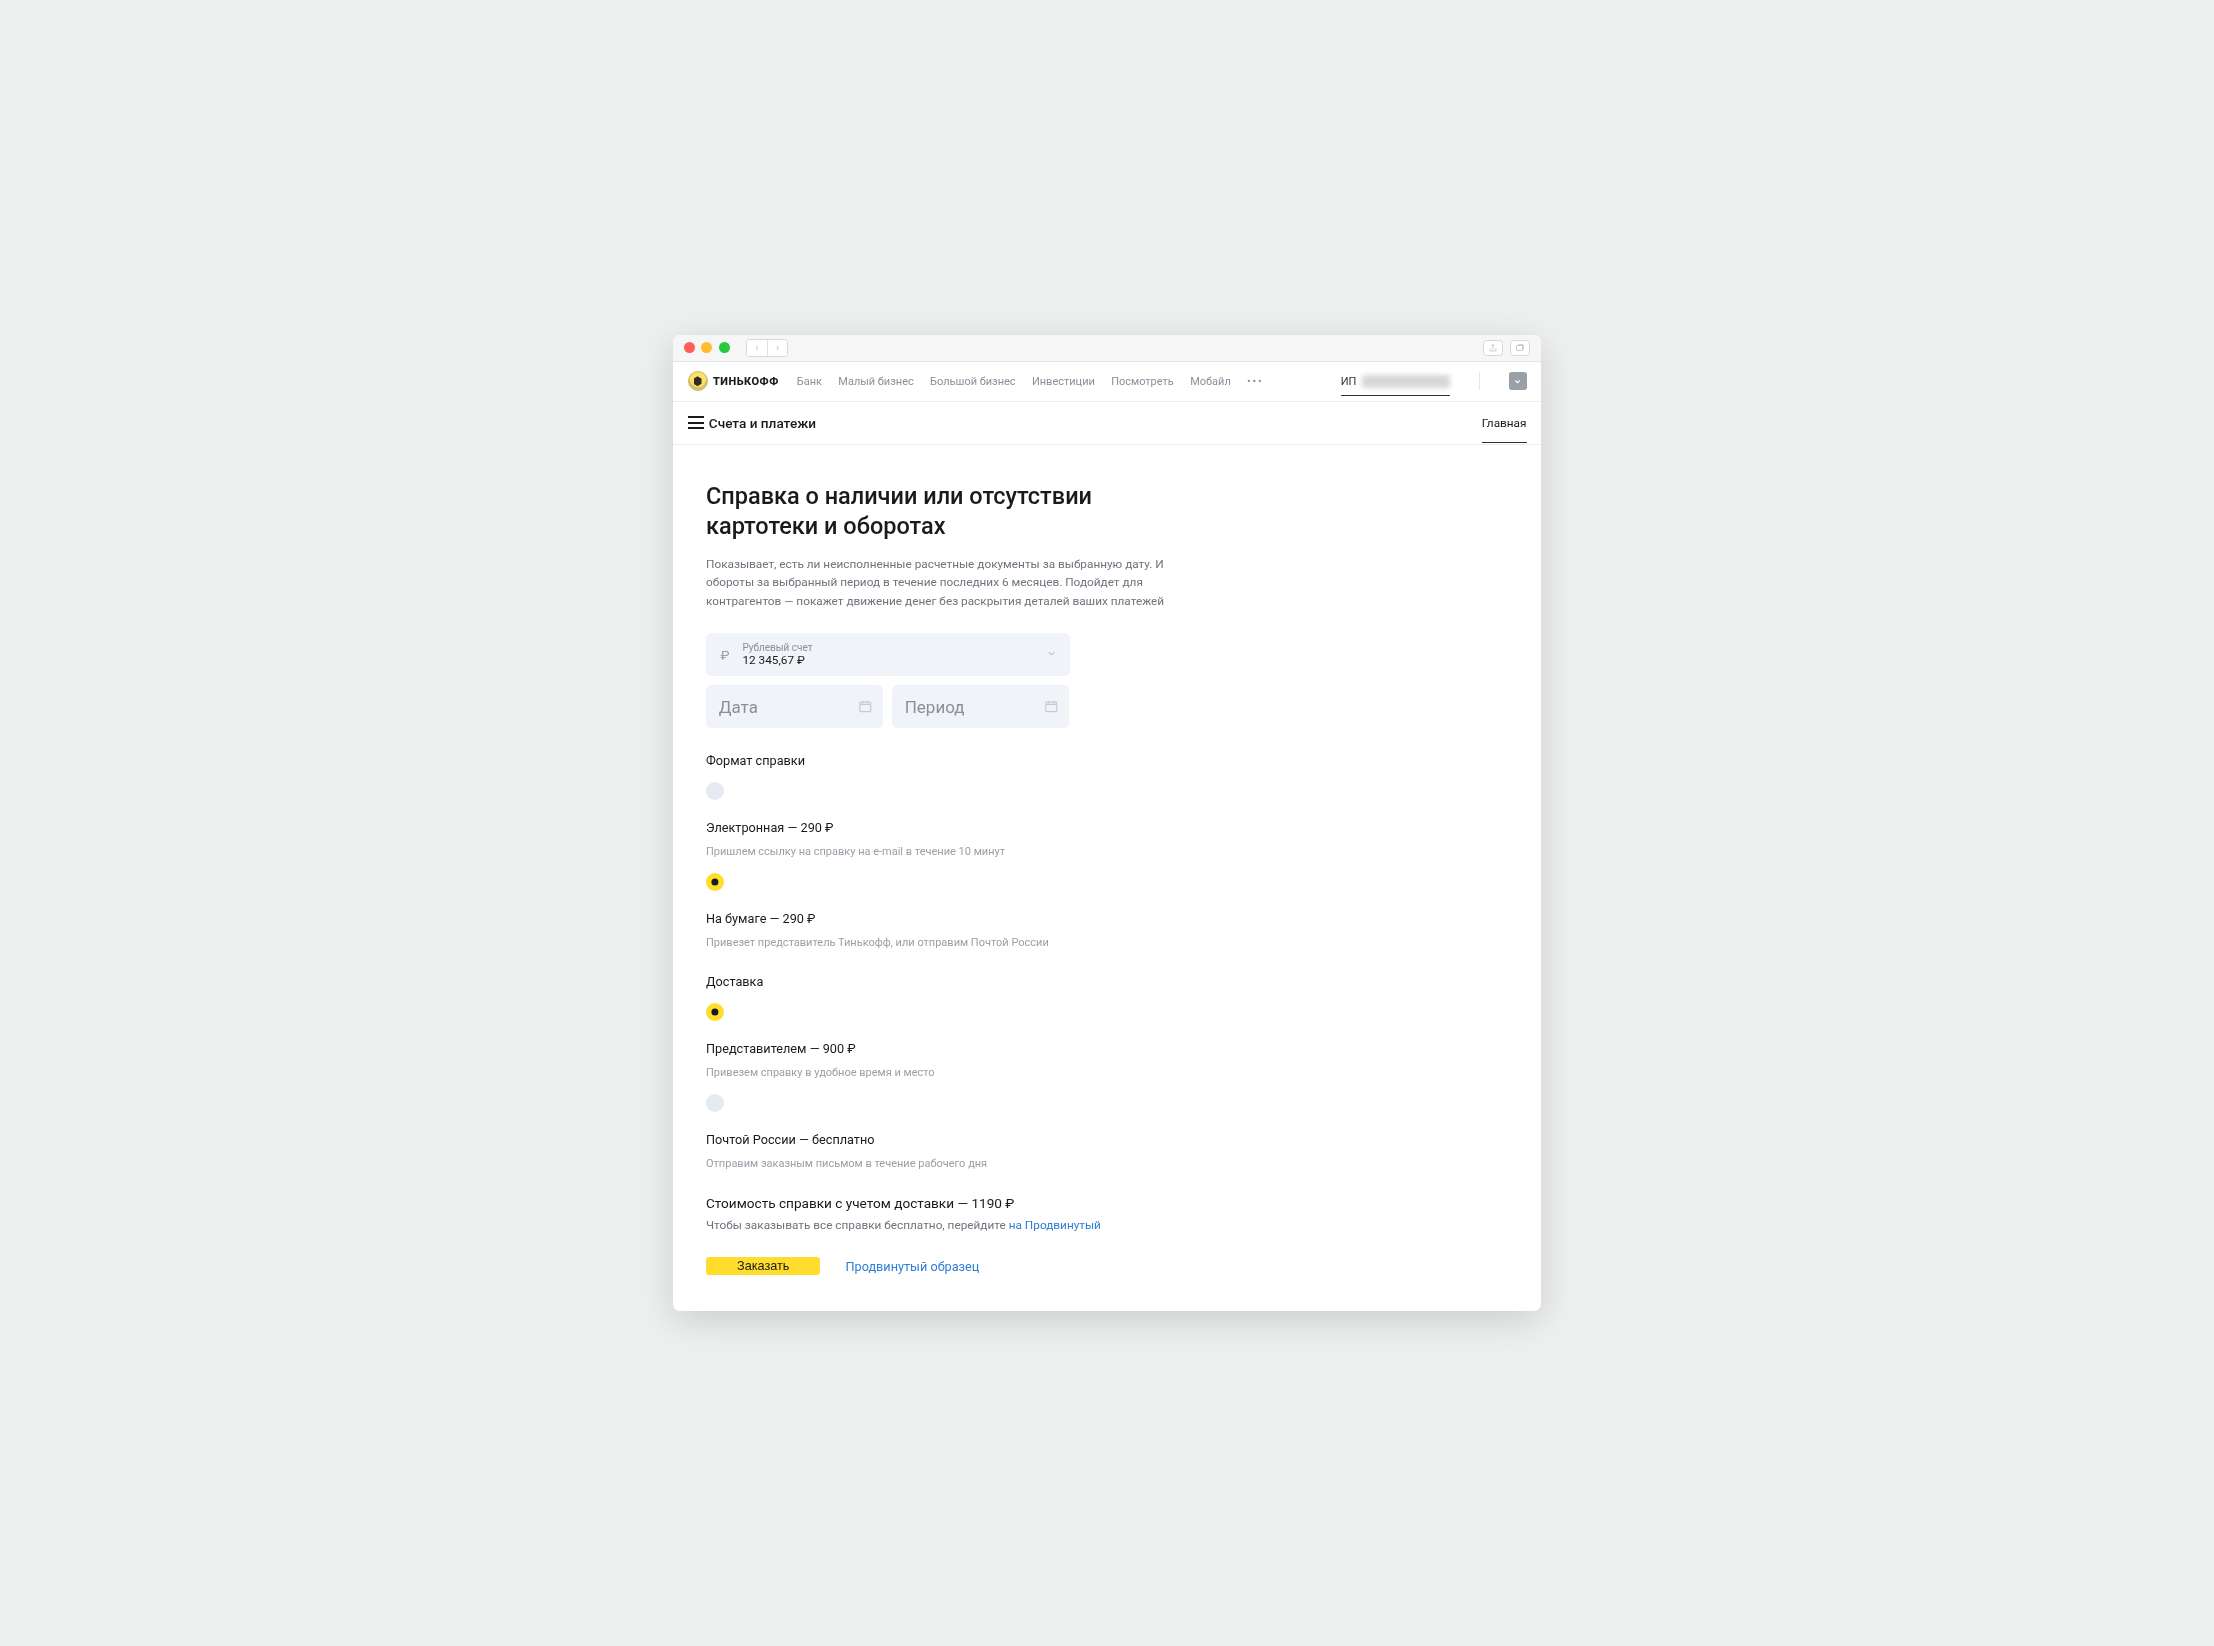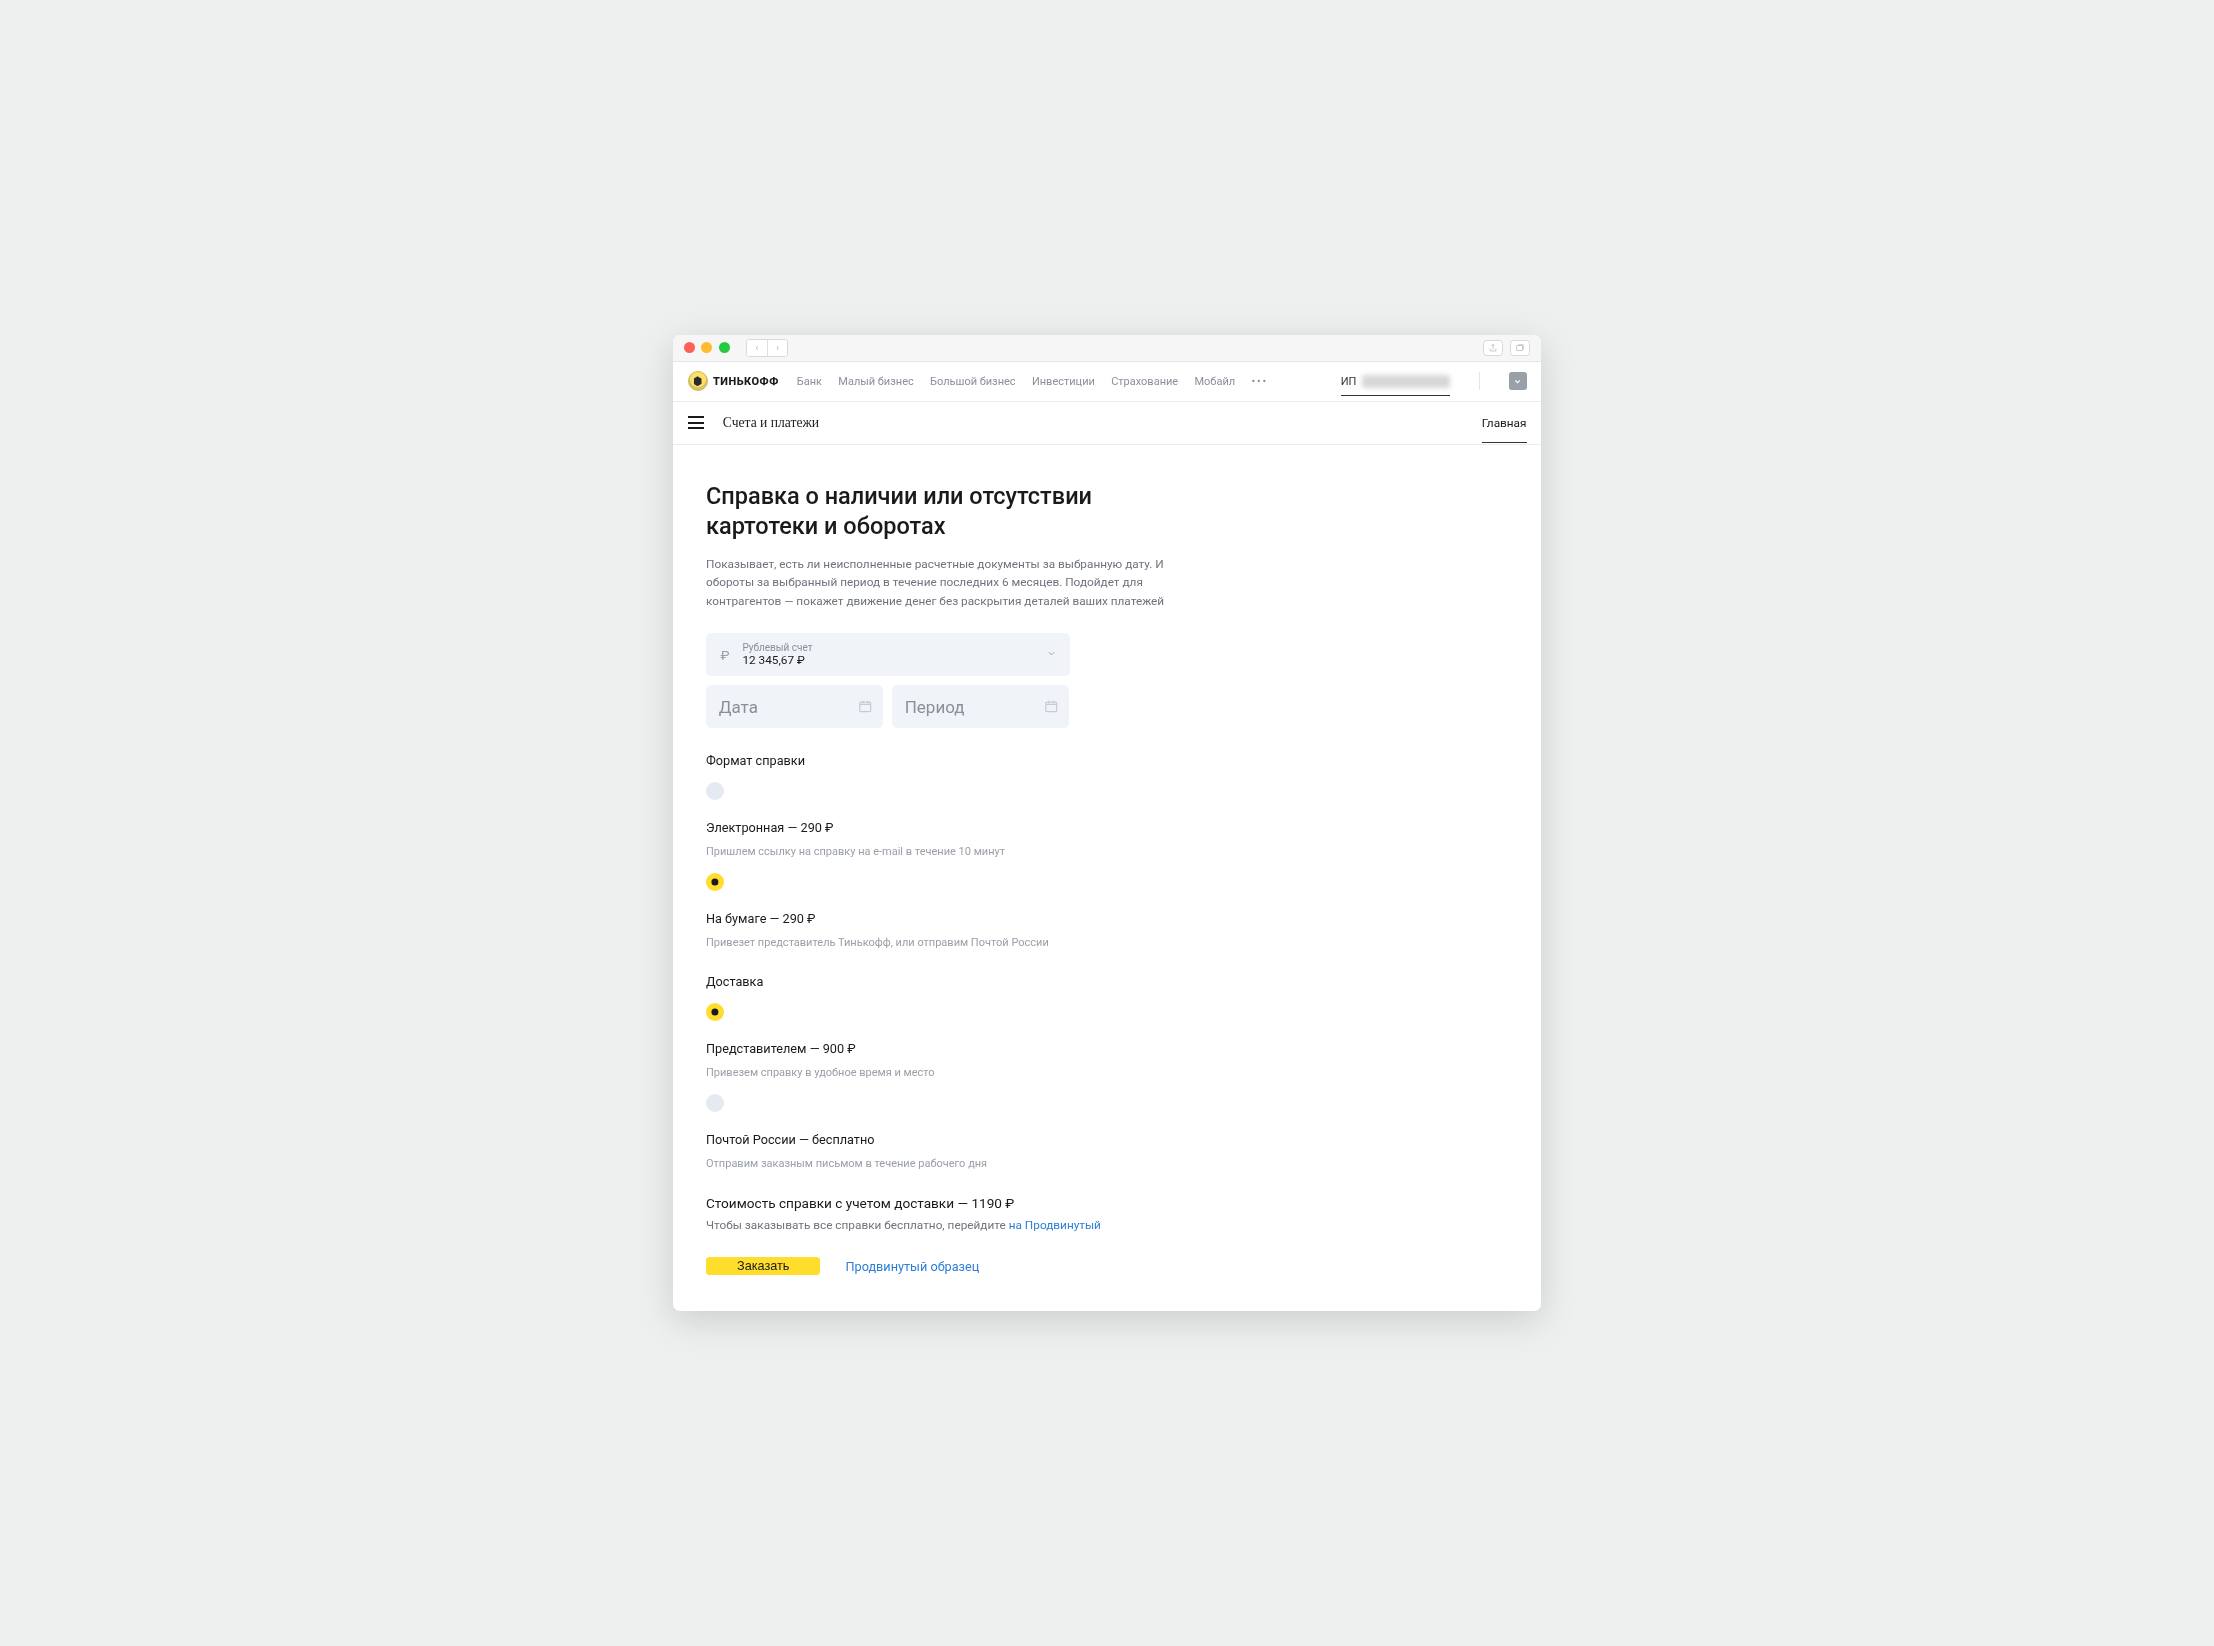--- a/index.html
+++ b/index.html
@@ -72,21 +72,21 @@
   .gn-divider { width:0.9px; height:18px; background:#e5e5e5; margin-left:11px;}
   
   .subheader {
     height: 43px;
     display:flex;
     align-items:center;
     padding: 0 14.5px;
     border-bottom: 0.9px solid #ececec;
     justify-content:space-between;
   }
-  .sh-left { display:flex; align-items:center; gap:19px;font-family:Liberation Serif, serif; }
+  .sh-left { display:flex; align-items:center; gap:5px; }
   .hamburger { width:16.3px; height:12.7px; display:flex; flex-direction:column; justify-content:space-between; cursor:pointer;}
   .hamburger span { height:1.8px; background:#1a1a1a; display:block; }
   .sh-title { font-size:13.6px; font-weight:500; color:#1a1a1a; }
   .sh-tab { font-size:11.8px; color:#1a1a1a; border-bottom: 1.8px solid #333; padding-bottom:11.8px; margin-bottom:-13.6px;}
   
   .content { padding: 36px 33px 36px 33px; }
   .page-title { font-size:23.5px; font-weight:500; line-height:1.3; color:#1a1a1a; max-width:470px; margin-bottom:12.7px;}
   .page-desc { font-size:11.8px; color:#6e737c; line-height:1.6; max-width:470px; margin-bottom:22px;}
   
   .field-row { display:flex; gap:9px; margin-bottom:9px; }
@@ -172,21 +172,21 @@
   <div class="globalnav">
     <div class="logo-wrap">
       <div class="logo-badge"></div>
       <span class="logo-text">ТИНЬКОФФ</span>
     </div>
     <div class="gn-links">
       <span class="gn-link">Банк</span>
       <span class="gn-link">Малый бизнес</span>
       <span class="gn-link">Большой бизнес</span>
       <span class="gn-link">Инвестиции</span>
-      <span class="gn-link">Страхование</span>
+      <span class="gn-link">Посмотреть</span>
       <span class="gn-link">Мобайл</span>
       <span class="gn-link gn-more">•••</span>
     </div>
     <div class="gn-spacer"></div>
     <div class="gn-account">
       <span>ИП</span>
       <span class="blur">xxxxxx xxx</span>
     </div>
     <div class="gn-divider"></div>
     <div class="gn-square">

